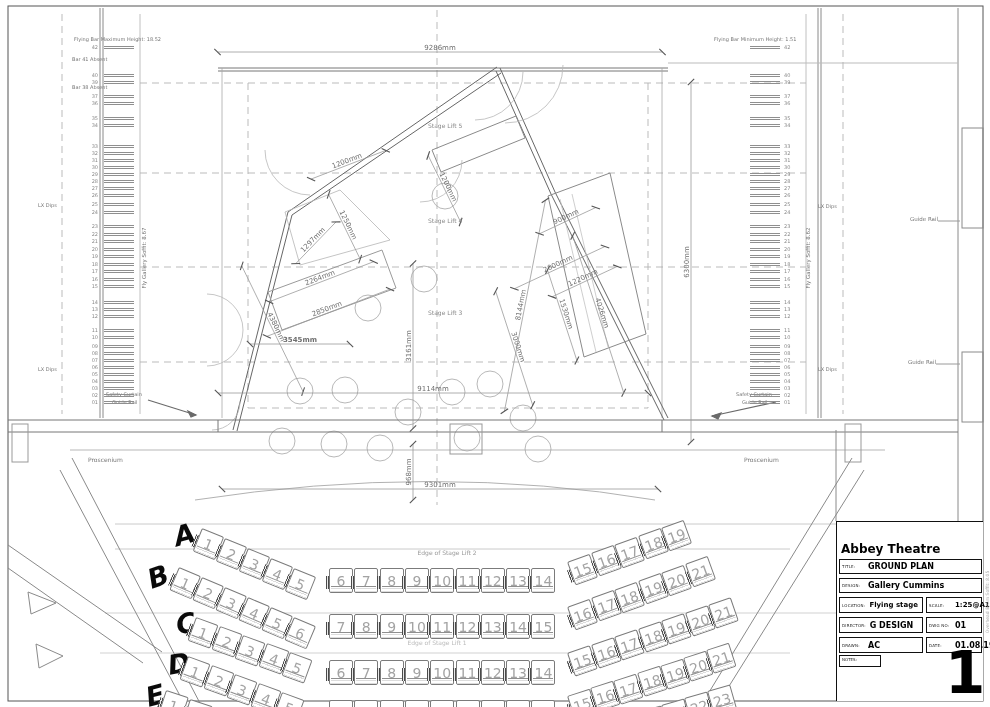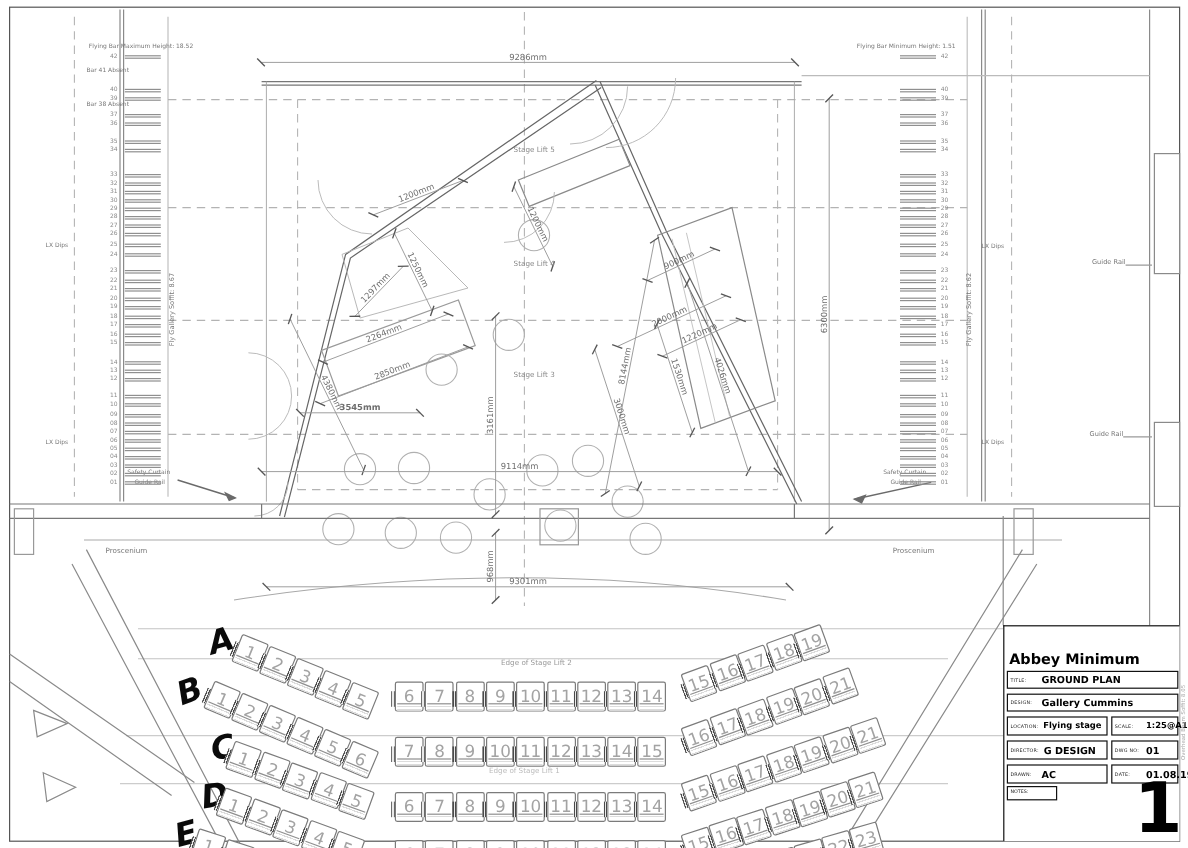--- a/index.html
+++ b/index.html
@@ -488,21 +488,21 @@
       <div class="rowletter" style="left:146px;top:680px;transform:rotate(-15deg);">E</div>
       <div class="seat" style="left:166px;top:690px;transform:rotate(18deg);transform-origin:top left;">1</div>
       <div class="seat" style="left:189.5px;top:698.5px;transform:rotate(18deg);transform-origin:top left;">2</div>
       <div class="seat" style="left:637.8px;top:712px;transform:rotate(-16deg);transform-origin:top left;">20</div>
       <div class="seat" style="left:661px;top:705px;transform:rotate(-16deg);transform-origin:top left;">21</div>
       <div class="seat" style="left:684.2px;top:698px;transform:rotate(-16deg);transform-origin:top left;">22</div>
       <div class="seat" style="left:707.4px;top:691px;transform:rotate(-16deg);transform-origin:top left;">23</div>
     </div>
 
   <div class="tblock">
-    <div class="tb-venue">Abbey Minimum</div>
+    <div class="tb-venue">Abbey Theatre</div>
     <div class="tbrow" style="left:2px;top:37px;width:143px;height:15px;">
       <span class="tblab">TITLE:</span>
       <span class="tbval">GROUND PLAN</span>
     </div>
     <div class="tbrow" style="left:2px;top:56px;width:143px;height:15px;">
       <span class="tblab">DESIGN:</span>
       <span class="tbval">Gallery Cummins</span>
     </div>
     <div class="tbrow" style="left:2px;top:75px;width:84px;height:16px;">
       <span class="tblab">LOCATION:</span>

